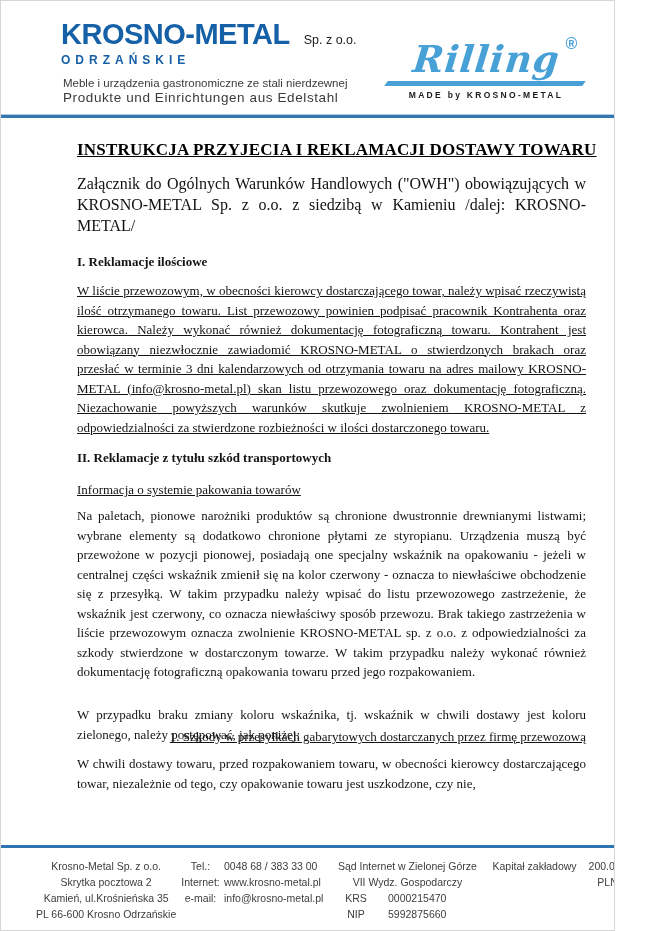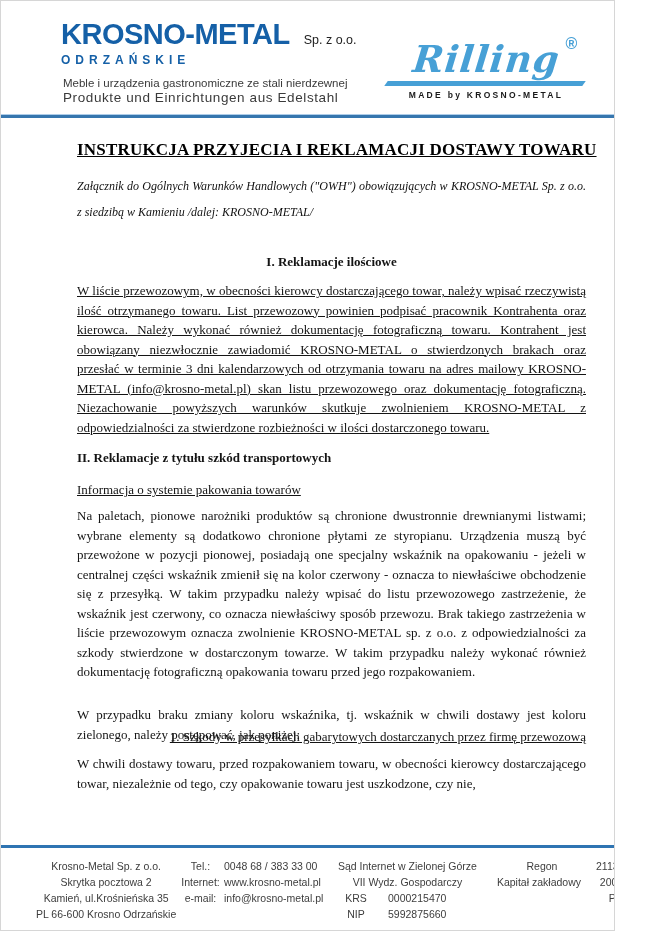--- a/index.html
+++ b/index.html
@@ -68,27 +68,27 @@
   .doc-title {
     position:absolute; left:76px; width:520px; top:139px;
     font-family:"Liberation Serif", serif;
     font-size:17px; font-weight:bold; letter-spacing:0.2px;
     text-decoration:underline; color:#000;
     white-space:nowrap;
   }
   .doc-subtitle {
     position:absolute; left:76px; width:509px; top:172px;
     font-family:"Liberation Serif", serif;
-    font-style:italic; font-size:12px; line-height:26px;
+    font-size:16px; line-height:21px;
     text-align:justify; color:#111;
   }
   .doc-h { font-weight:bold; text-align:left; white-space:nowrap; }
   .doc-sub { text-decoration:underline; text-align:left; white-space:nowrap; }
 
-  .pos-h1   { top:251px;text-align:center; }
+  .pos-h1   { top:251px; }
   .pos-p1   { top:280px;text-decoration:underline; }
   .pos-h2   { top:447px; }
   .pos-sub2 { top:479px; }
   .pos-p2   { top:505px; }
   .pos-p3   { top:704px; }
   .pos-sub3 { top:726px;text-align:right; }
   .pos-p4   { top:753px; }
 
   
   .rule-bottom {
@@ -186,23 +186,19 @@
         <span>0000215470</span>
       </div>
       <div class="row">
         <span class="lbl">NIP</span>
         <span>5992875660</span>
       </div>
     </div>
 
     <div class="f-col f-col4">
       <div class="row">
-        <span class="lbl">Regon</span>
-        <span>211300010</span>
-      </div>
-      <div class="row">
         <span class="lbl">Kapitał zakładowy</span>
         <span>200.000 PLN</span>
       </div>
     </div>
   </div>
 
 </div>
 
 </body></html>

